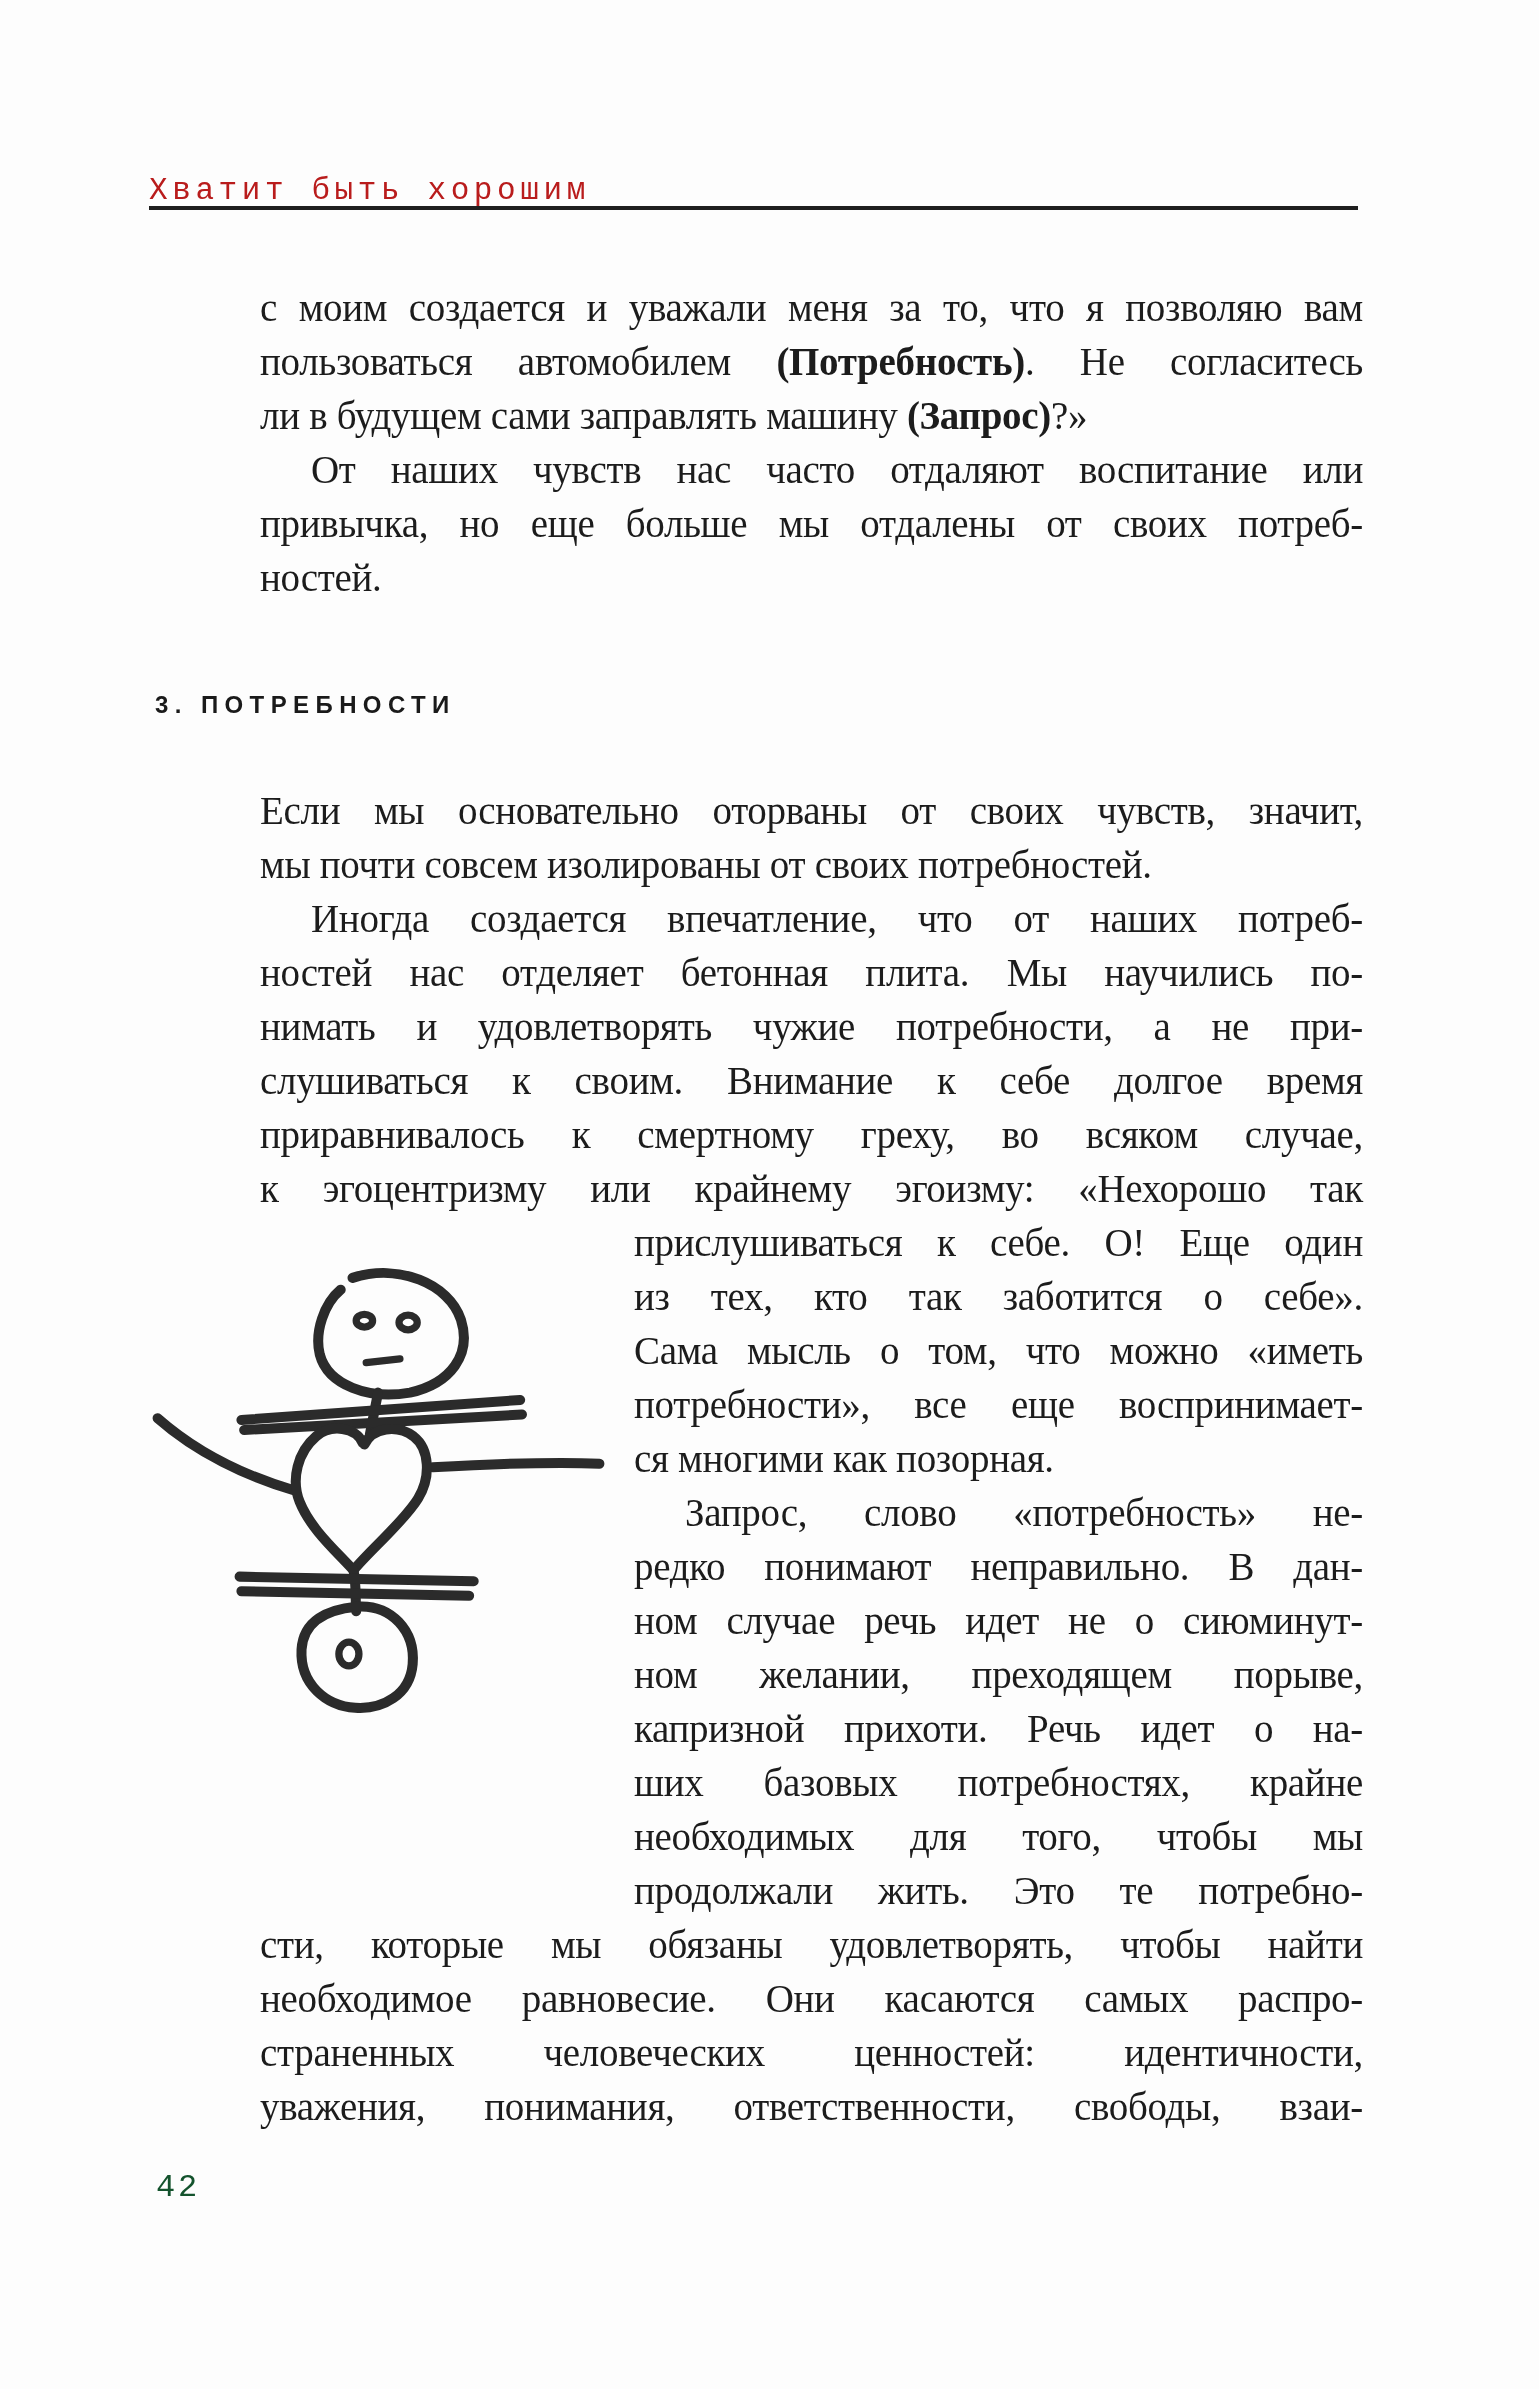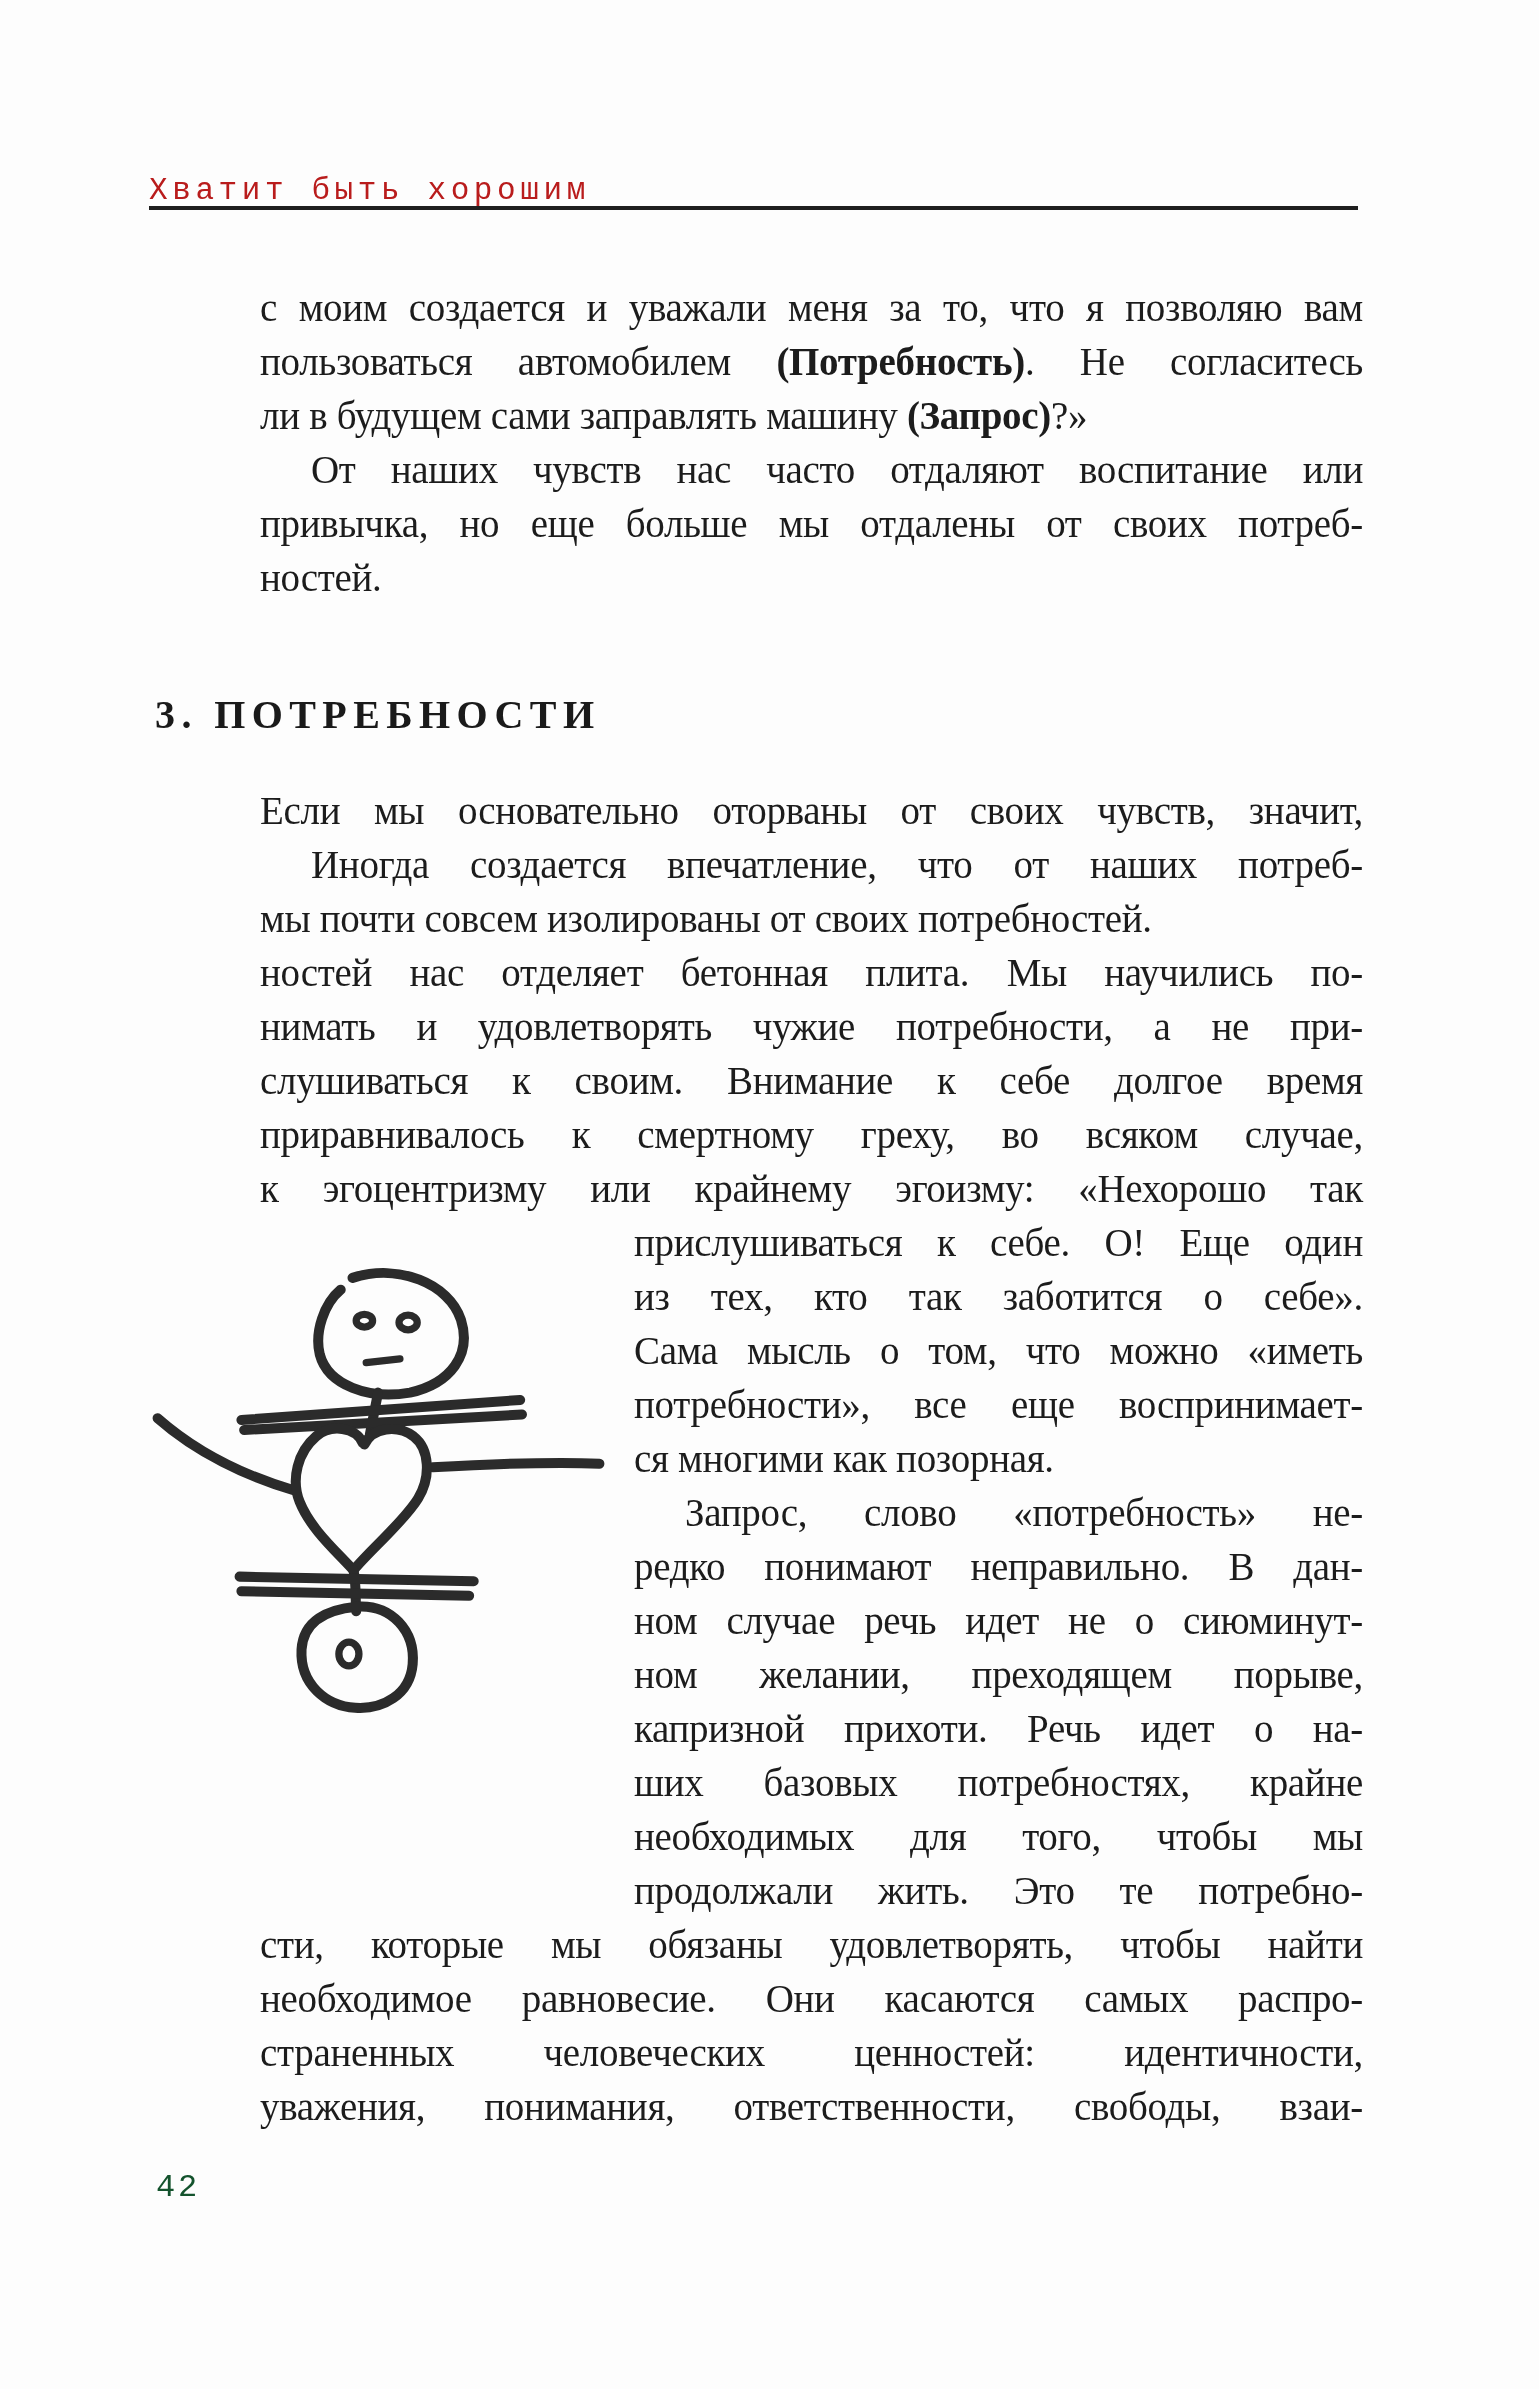--- a/index.html
+++ b/index.html
@@ -32,22 +32,22 @@
     white-space:nowrap;
   }
   .line.j{
     text-align:justify;text-align-last:justify;
     white-space:normal;
   }
   .line.ind{text-indent:51px;}
   .line.nrw{margin-left:374px;}
   .section-heading{
     position:absolute;left:155px;top:691px;margin:0;
-    font-family:Liberation Serif, serif;
-    font-size:40px;font-weight:bold;letter-spacing:6.4px;
+    font-family:Liberation Sans, sans-serif;
+    font-size:24px;font-weight:bold;letter-spacing:6.4px;
     color:#1a1a1a;white-space:nowrap;
   }
   .page-number{
     position:absolute;left:156px;top:2169px;
     font-family:"Liberation Mono", monospace;
     font-size:32px;letter-spacing:2.7px;color:#14532d;
   }
   .illustration{
     position:absolute;left:141px;top:1256px;
     width:465px;height:460px;
@@ -73,22 +73,22 @@
       <div class="line"><span>ли в будущем сами заправлять машину </span><span class="bold">(Запрос)</span><span>?»</span></div>
       <div class="line j ind"><span>От наших чувств нас часто отдаляют воспитание или</span></div>
       <div class="line j"><span>привычка, но еще больше мы отдалены от своих потреб-</span></div>
       <div class="line"><span>ностей.</span></div>
     </div>
 
   <h2 class="section-heading">3. ПОТРЕБНОСТИ</h2>
 
   <div class="text-block block2">
       <div class="line j"><span>Если мы основательно оторваны от своих чувств, значит,</span></div>
+      <div class="line"><span>мы почти совсем изолированы от своих потребностей.</span></div>
       <div class="line j ind"><span>Иногда создается впечатление, что от наших потреб-</span></div>
-      <div class="line"><span>мы почти совсем изолированы от своих потребностей.</span></div>
       <div class="line j"><span>ностей нас отделяет бетонная плита. Мы научились по-</span></div>
       <div class="line j"><span>нимать и удовлетворять чужие потребности, а не при-</span></div>
       <div class="line j"><span>слушиваться к своим. Внимание к себе долгое время</span></div>
       <div class="line j"><span>приравнивалось к смертному греху, во всяком случае,</span></div>
       <div class="line j"><span>к эгоцентризму или крайнему эгоизму: «Нехорошо так</span></div>
       <div class="line j nrw"><span>прислушиваться к себе. О! Еще один</span></div>
       <div class="line j nrw"><span>из тех, кто так заботится о себе».</span></div>
       <div class="line j nrw"><span>Сама мысль о том, что можно «иметь</span></div>
       <div class="line j nrw"><span>потребности», все еще воспринимает-</span></div>
       <div class="line nrw"><span>ся многими как позорная.</span></div>

